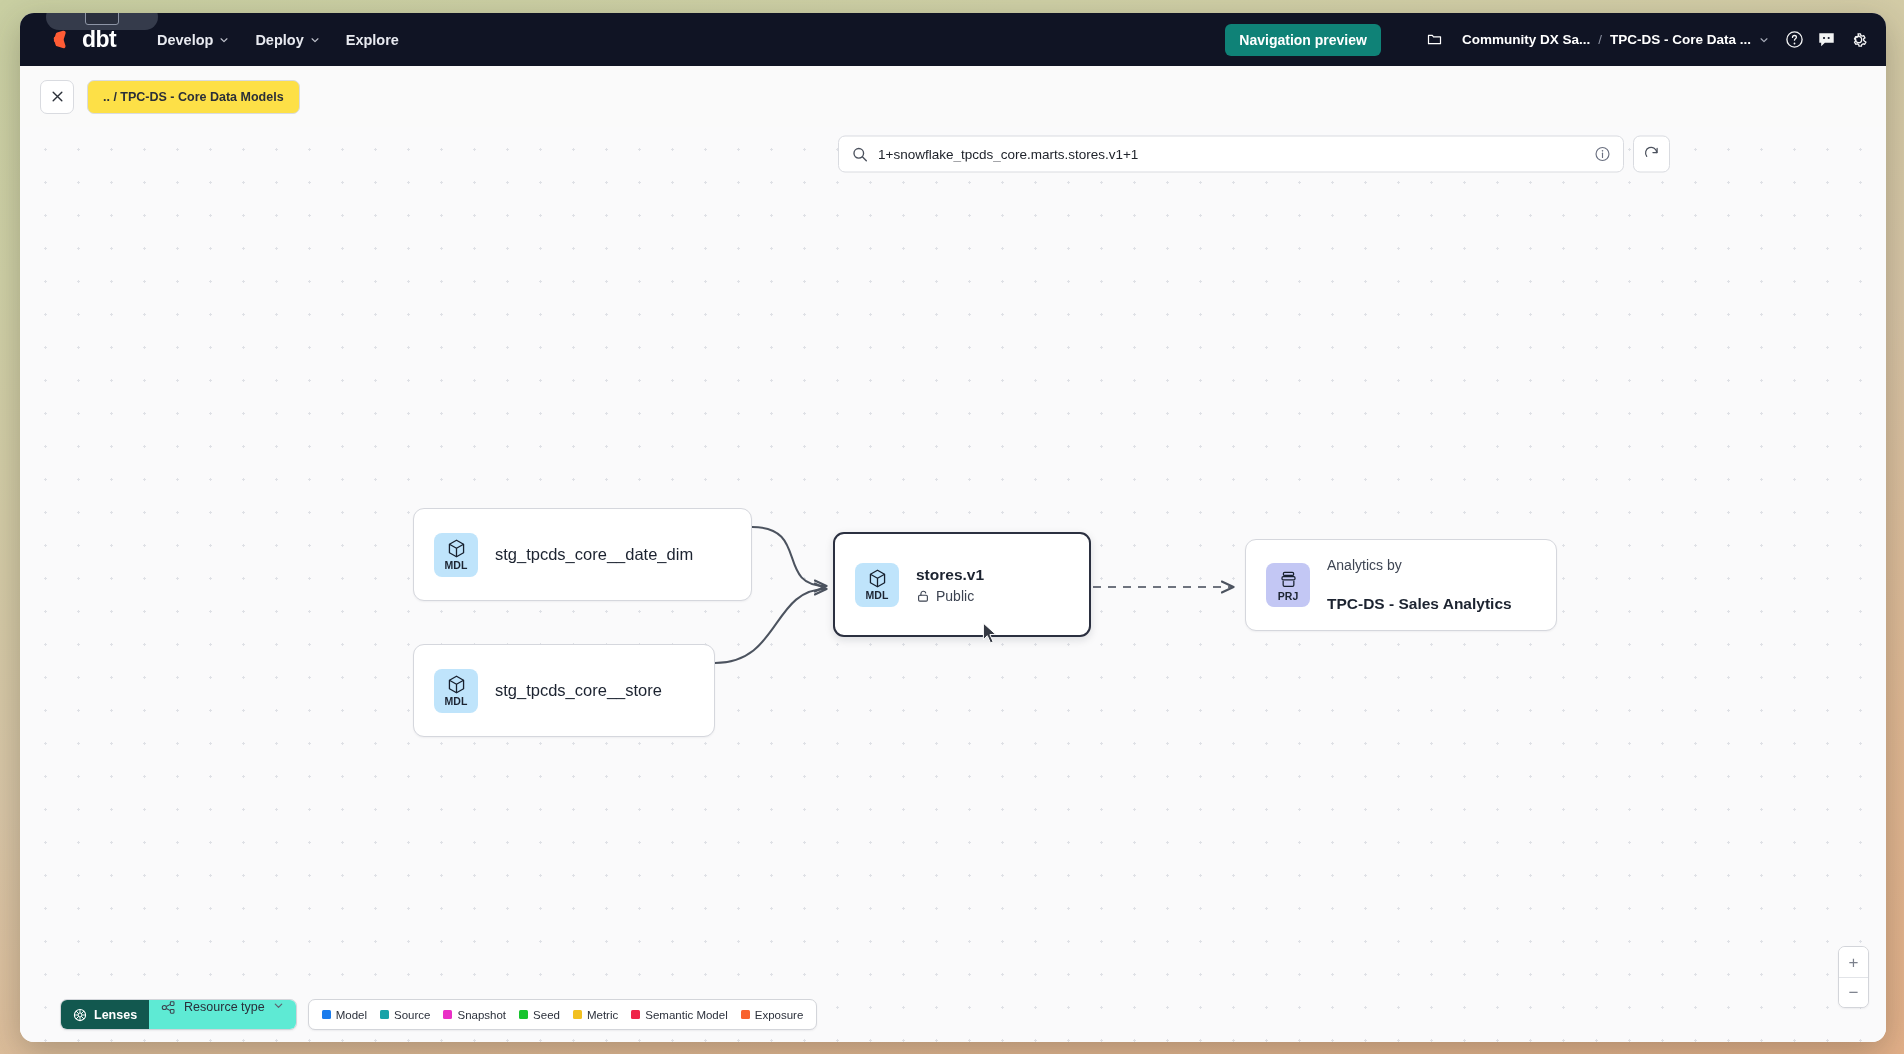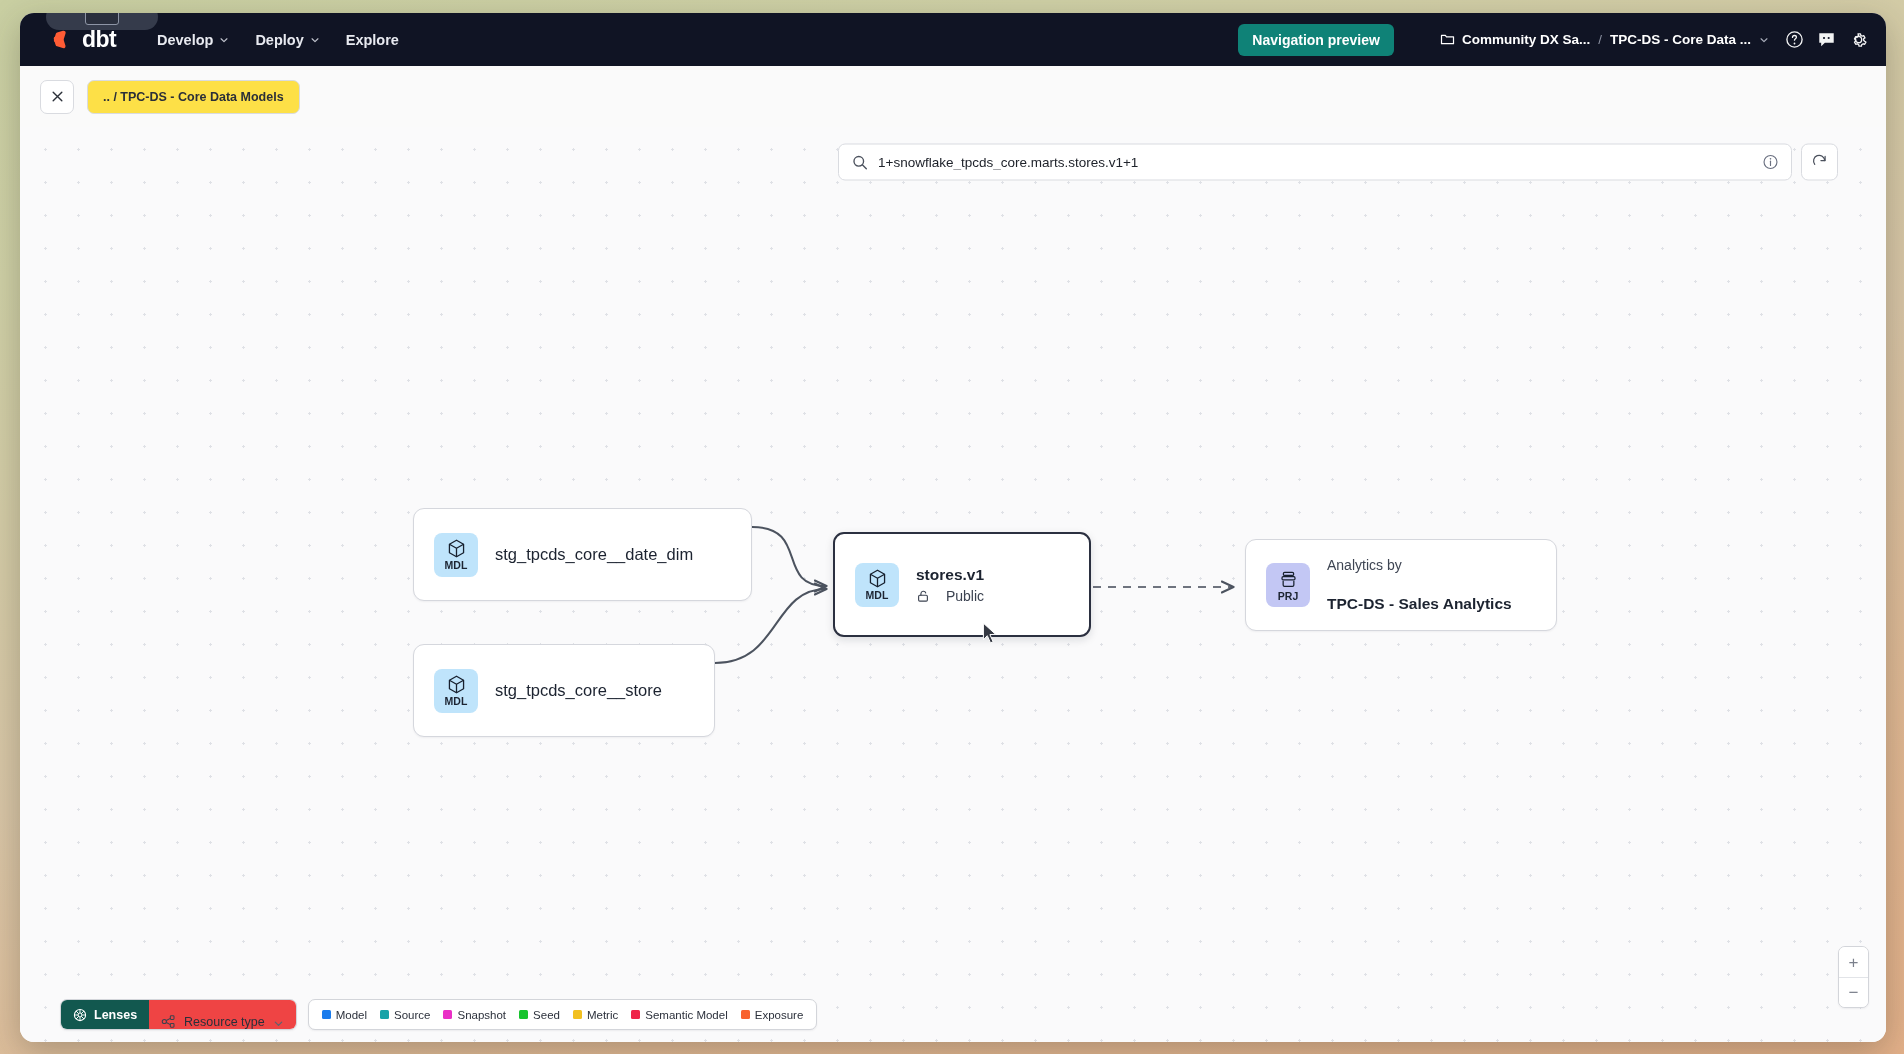--- a/index.html
+++ b/index.html
@@ -114,21 +114,21 @@
   .breadcrumb-nav {
     display: flex;
     align-items: center;
     gap: 8px;
     margin-left: 22px;
     font-size: 13.5px;
     font-weight: 700;
     color: #ffffff;
     white-space: nowrap;
   }
-  .bc-link { cursor: pointer; display: flex; align-items: center; gap: 7px; padding-left: 24px; }
+  .bc-link { cursor: pointer; display: flex; align-items: center; gap: 20px; padding-left: 24px; }
   .bc-sep { color: #8a90a0; font-weight: 400; }
   .bc-proj { cursor: pointer; }
 
   .topbar-icons { display: flex; align-items: center; gap: 13px; margin-left: 16px; }
   .tb-icon { width: 19px; height: 19px; cursor: pointer; display: block; opacity: .95; }
 
   
   #subbar {
     position: relative;
     height: 61px;
@@ -158,23 +158,23 @@
     font-size: 12.5px;
     font-weight: 600;
     color: #2b2f38;
     cursor: pointer;
     white-space: nowrap;
   }
 
   .search-wrap {
     position: absolute;
     left: 818px;
-    top: 96px;
+    top: 88px;
     transform: translateY(-50%);
-    width: 1000px;
+    width: 832px;
     display: flex;
     align-items: flex-start;
     gap: 9px;
   }
   .search-box {
     flex: 1;
     height: 37px;
     background: #ffffff;
     border: 1px solid #d9dbe0;
     border-radius: 7px;
@@ -269,21 +269,20 @@
     line-height: 1.25;
   }
   .node-title.small { font-size: 15.5px; font-weight: 600; }
   .node-sub {
     display: flex;
     align-items: center;
     gap: 6px;
     margin-top: 4px;
     font-size: 14px;
     color: #3b4250;
-    justify-content: space-between;
   }
   .node-pretitle {
     font-size: 14px;
     color: #3e4553;
     line-height: 1.3;
     white-space: nowrap;
   }
 
   
   #bottombar {
@@ -312,27 +311,27 @@
     display: flex;
     align-items: center;
     gap: 7px;
     padding: 0 12px;
     font-size: 12.5px;
     font-weight: 600;
     cursor: pointer;
   }
   .rtype-btn {
     display: flex;
-    align-items: flex-end;
+    align-items: flex-start;
     gap: 8px;
     padding: 0 12px;
     font-size: 12.5px;
     color: #2a2f3a;
     cursor: pointer;
-    background: #ef4444;
+    background: #5eead4;
   }
   .legend {
     height: 31px;
     background: #ffffff;
     border: 1px solid #d3d5da;
     border-radius: 7px;
     display: flex;
     align-items: center;
     gap: 13px;
     padding: 0 13px;

